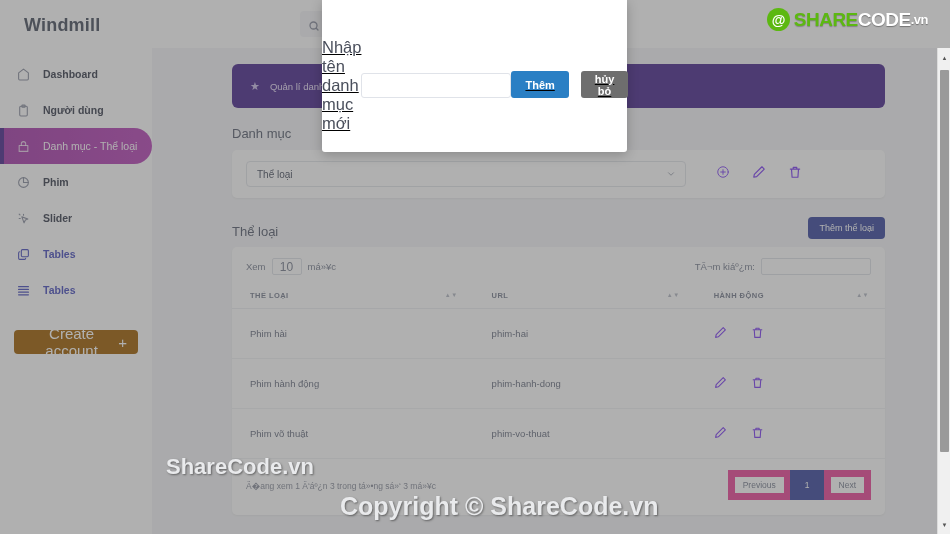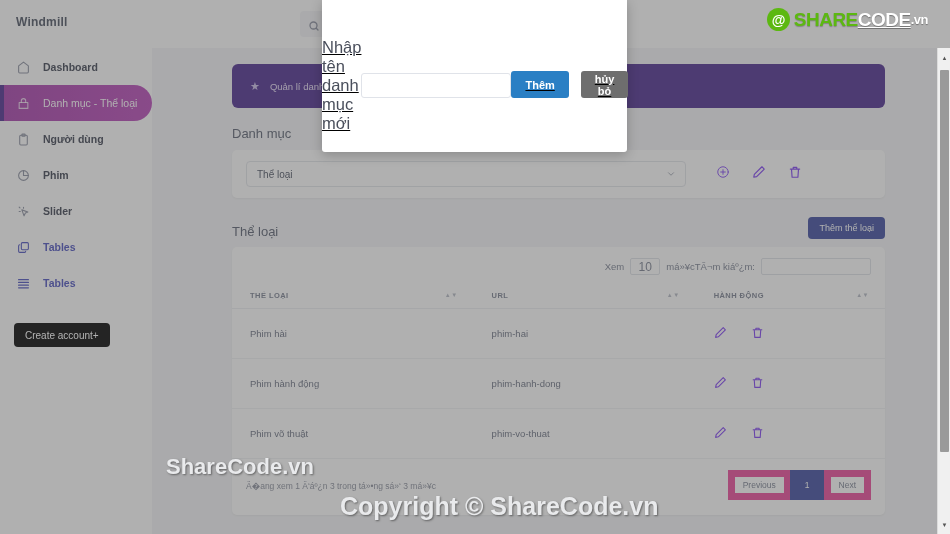--- a/index.html
+++ b/index.html
@@ -24,22 +24,22 @@
   }
 
   
   .sidebar {
     position: absolute; left: 0; top: 0;
     width: 152px; height: 534px;
     background: #ffffff;
     z-index: 5;
   }
   .brand {
-    font-size: 12px; font-weight: bold; color: #4b5262;
-    padding: 15px 0 0 16px; letter-spacing: .2px;
+    font-size: 18px; font-weight: bold; color: #4b5262;
+    padding: 15px 0 0 24px; letter-spacing: .2px;
   }
   .nav { margin-top: 20px; }
   .nav-item {
     position: relative;
     display: flex; align-items: center;
     height: 36px; padding-left: 16px;
     font-size: 10.5px; color: #6a7081;
     margin-bottom: 0;
   }
   .nav-item .ico {
@@ -60,22 +60,22 @@
   .nav-item.active::before {
     content: ""; position: absolute; left: 0; top: 0;
     width: 4px; height: 100%; background: #4c2a8f;
   }
   .nav-item.active .ico svg { stroke: rgba(255,255,255,.75); }
   .nav-item .chev { margin-left: auto; margin-right: 14px; opacity: .6; }
 
   .create-btn {
     margin: 22px 14px 0 14px;
     height: 24px; border-radius: 4px;
-    background: #000000; color: #ffffff;
-    font-size: 10px;
+    background: #a16207; color: #ffffff;
+    font-size: 15px;
     display: flex; align-items: center;
     padding: 0 11px; justify-content: space-between;
     border: none; cursor: pointer;
     font-family: "Liberation Sans", sans-serif;
   }
 
   
   .topbar {
     position: absolute; left: 152px; top: 0;
     width: 798px; height: 48px;
@@ -102,21 +102,21 @@
     display: flex; align-items: center; z-index: 70;
     font-weight: bold; font-size: 19px; letter-spacing: -.5px;
   }
   .sc-mark {
     width: 23px; height: 23px; border-radius: 50%;
     background: #5cb811; margin-right: 4px;
     display: flex; align-items: center; justify-content: center;
     color: #fff; font-size: 14px;
   }
   .sc-share { color: #5cb811; text-shadow: 0 1px 1px rgba(0,0,0,.25); }
-  .sc-code  { color: #ffffff; text-shadow: 0 1px 1px rgba(0,0,0,.35); text-decoration: underline; }
+  .sc-code  { color: #ffffff; text-shadow: 0 1px 1px rgba(0,0,0,.35); }
   .sc-vn    { color: #ffffff; font-size: 13px; text-shadow: 0 1px 1px rgba(0,0,0,.35); }
 
   
   .content {
     position: absolute; left: 152px; top: 48px;
     width: 793px; height: 486px;
     background: #f4f5f7;
     padding: 16px 60px 0 80px;
     overflow: hidden;
   }
@@ -158,21 +158,21 @@
   .btn-add {
     background: #3c4a9e; color: #fff; border: none;
     border-radius: 4px; height: 22px; padding: 0 11px;
     font-size: 9px; cursor: pointer;
     font-family: "Liberation Sans", sans-serif;
   }
 
   .table-card { background: #ffffff; border-radius: 5px; padding: 0 0 4px 0;
                 box-shadow: 0 1px 2px rgba(0,0,0,.05); }
   .table-top {
-    display: flex; align-items: center; justify-content: flex-end;
+    display: flex; align-items: center; justify-content: space-between;
     padding: 11px 14px 8px 14px; font-size: 9.5px; color: #7a8091;
   }
   .table-top .len { display: flex; align-items: center; gap: 6px; }
   .table-top input.num {
     width: 30px; height: 17px; border: 1px solid #dfe2e8; border-radius: 2px;
     font-size: 12px; text-align: center; color: #7a8091; outline: none;
     font-family: "Liberation Sans", sans-serif;
   }
   .table-top .filt { display: flex; align-items: center; gap: 6px; }
   .table-top input.txt {
@@ -280,38 +280,38 @@
 
       <div class="nav-item dark">
         <span class="ico">
           <svg viewBox="0 0 24 24" fill="none" stroke="#8b90a0" stroke-width="2" stroke-linecap="round" stroke-linejoin="round">
               <path d="M3 9l9-7 9 7v11a2 2 0 0 1-2 2H5a2 2 0 0 1-2-2z"></path>
             </svg>
         </span>
         <span>Dashboard</span>
       </div>
 
+      <div class="nav-item dark">
+        <span class="ico">
+          <svg viewBox="0 0 24 24" fill="none" stroke="#8b90a0" stroke-width="2" stroke-linecap="round" stroke-linejoin="round">
+              <rect x="5" y="4" width="14" height="18" rx="2"></rect>
+              <rect x="9" y="2" width="6" height="4" rx="1"></rect>
+            </svg>
+        </span>
+        <span>Người dùng</span>
+      </div>
+
       <div class="nav-item active">
         <span class="ico">
           <svg viewBox="0 0 24 24" fill="none" stroke="rgba(255,255,255,.8)" stroke-width="2" stroke-linecap="round" stroke-linejoin="round">
               <path d="M4 10h16v11H4z"></path>
               <path d="M8 10V7a4 4 0 0 1 8 0v3"></path>
             </svg>
         </span>
         <span>Danh mục - Thể loại</span>
-      </div>
-
-      <div class="nav-item dark">
-        <span class="ico">
-          <svg viewBox="0 0 24 24" fill="none" stroke="#8b90a0" stroke-width="2" stroke-linecap="round" stroke-linejoin="round">
-              <rect x="5" y="4" width="14" height="18" rx="2"></rect>
-              <rect x="9" y="2" width="6" height="4" rx="1"></rect>
-            </svg>
-        </span>
-        <span>Người dùng</span>
       </div>
 
       <div class="nav-item dark">
         <span class="ico">
           <svg viewBox="0 0 24 24" fill="none" stroke="#8b90a0" stroke-width="2" stroke-linecap="round" stroke-linejoin="round">
               <circle cx="12" cy="12" r="9"></circle>
               <path d="M12 3v9h9"></path>
             </svg>
         </span>
         <span>Phim</span>

